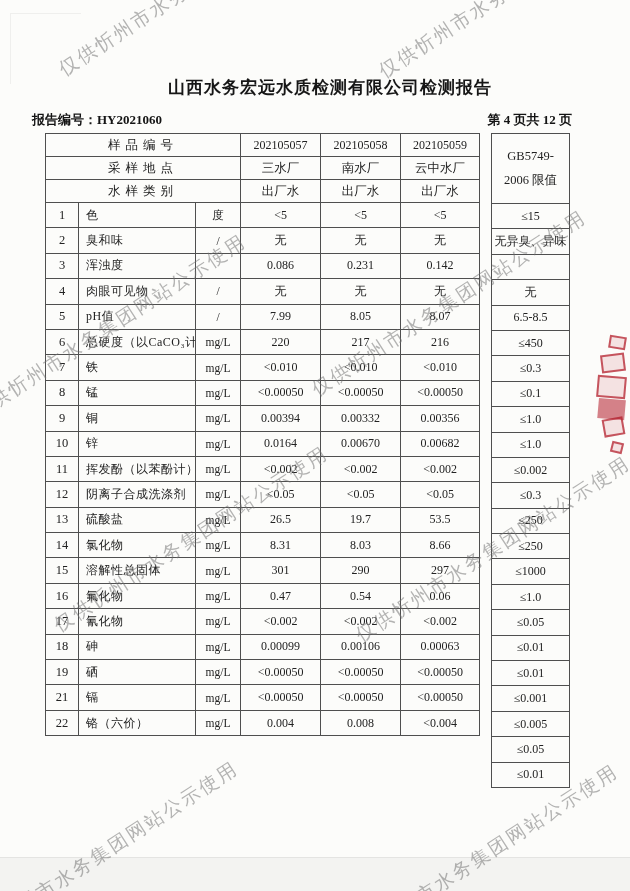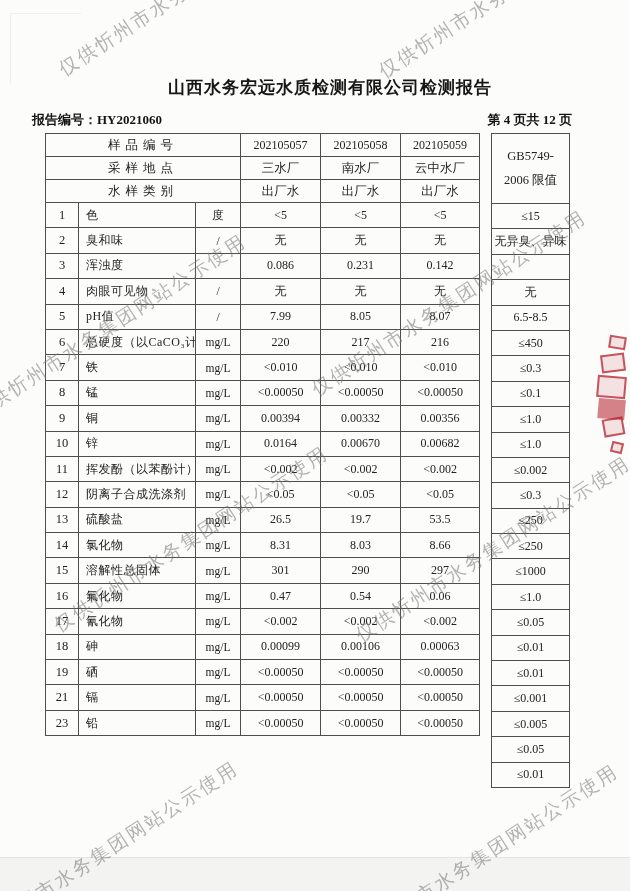--- a/index.html
+++ b/index.html
@@ -274,26 +274,26 @@
   </tr>
         <tr class="drow">
     <td>21</td>
     <td class="name">镉</td>
     <td class="unit">mg/L</td>
     <td class="num">&lt;0.00050</td>
     <td class="num">&lt;0.00050</td>
     <td class="num">&lt;0.00050</td>
   </tr>
         <tr class="drow">
-    <td>23</td>
-    <td class="name">铅</td>
-    <td class="unit">mg/L</td>
-    <td class="num">&lt;0.00050</td>
-    <td class="num">&lt;0.00050</td>
-    <td class="num">&lt;0.00050</td>
+    <td>22</td>
+    <td class="name">铬（六价）</td>
+    <td class="unit">mg/L</td>
+    <td class="num">0.004</td>
+    <td class="num">0.008</td>
+    <td class="num">&lt;0.004</td>
   </tr>
       </tbody>
   </table>
 
   <table id="limit-table">
     <colgroup>
         <col style="width:78px">
       </colgroup>
     <tbody>
       <tr>

